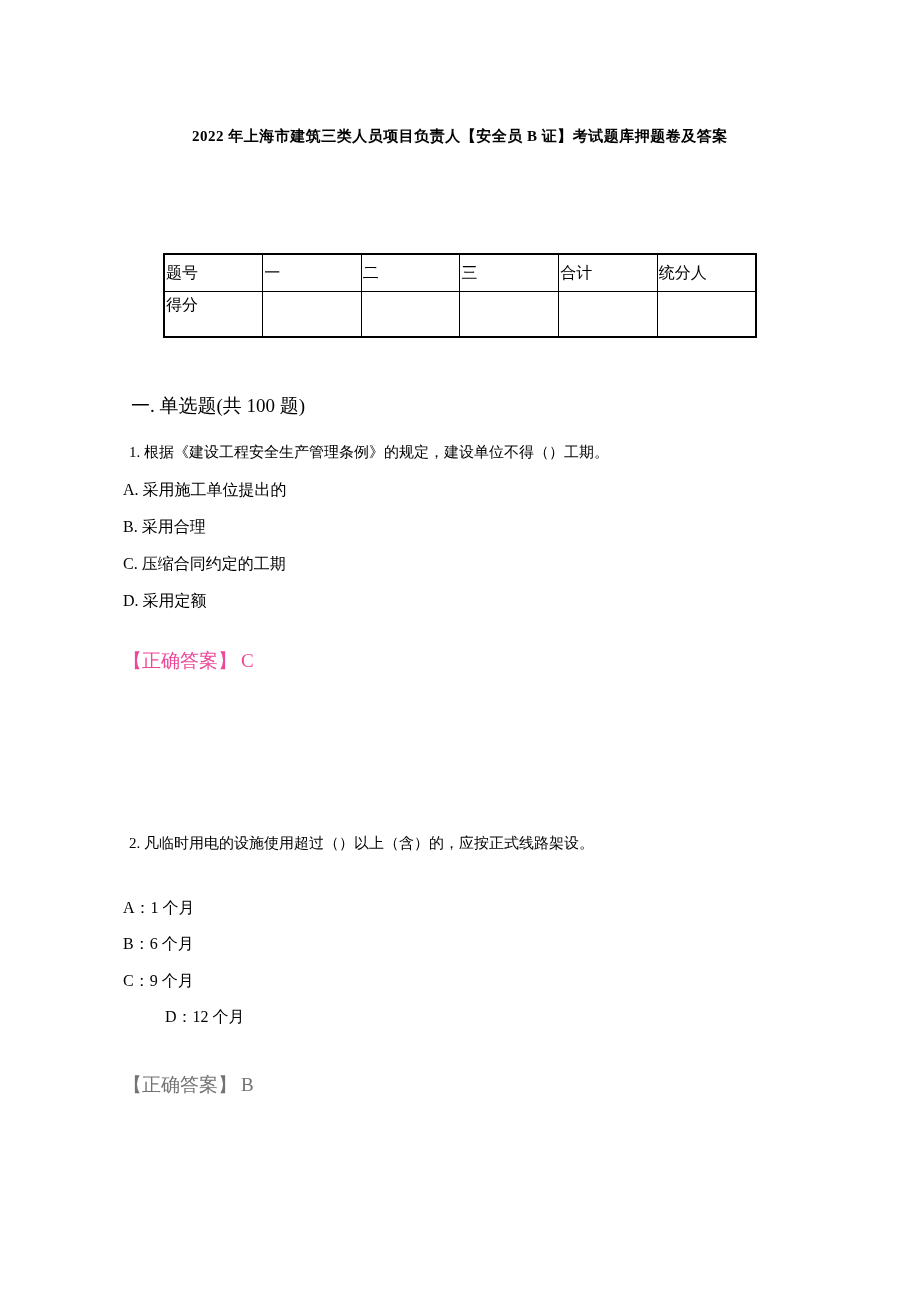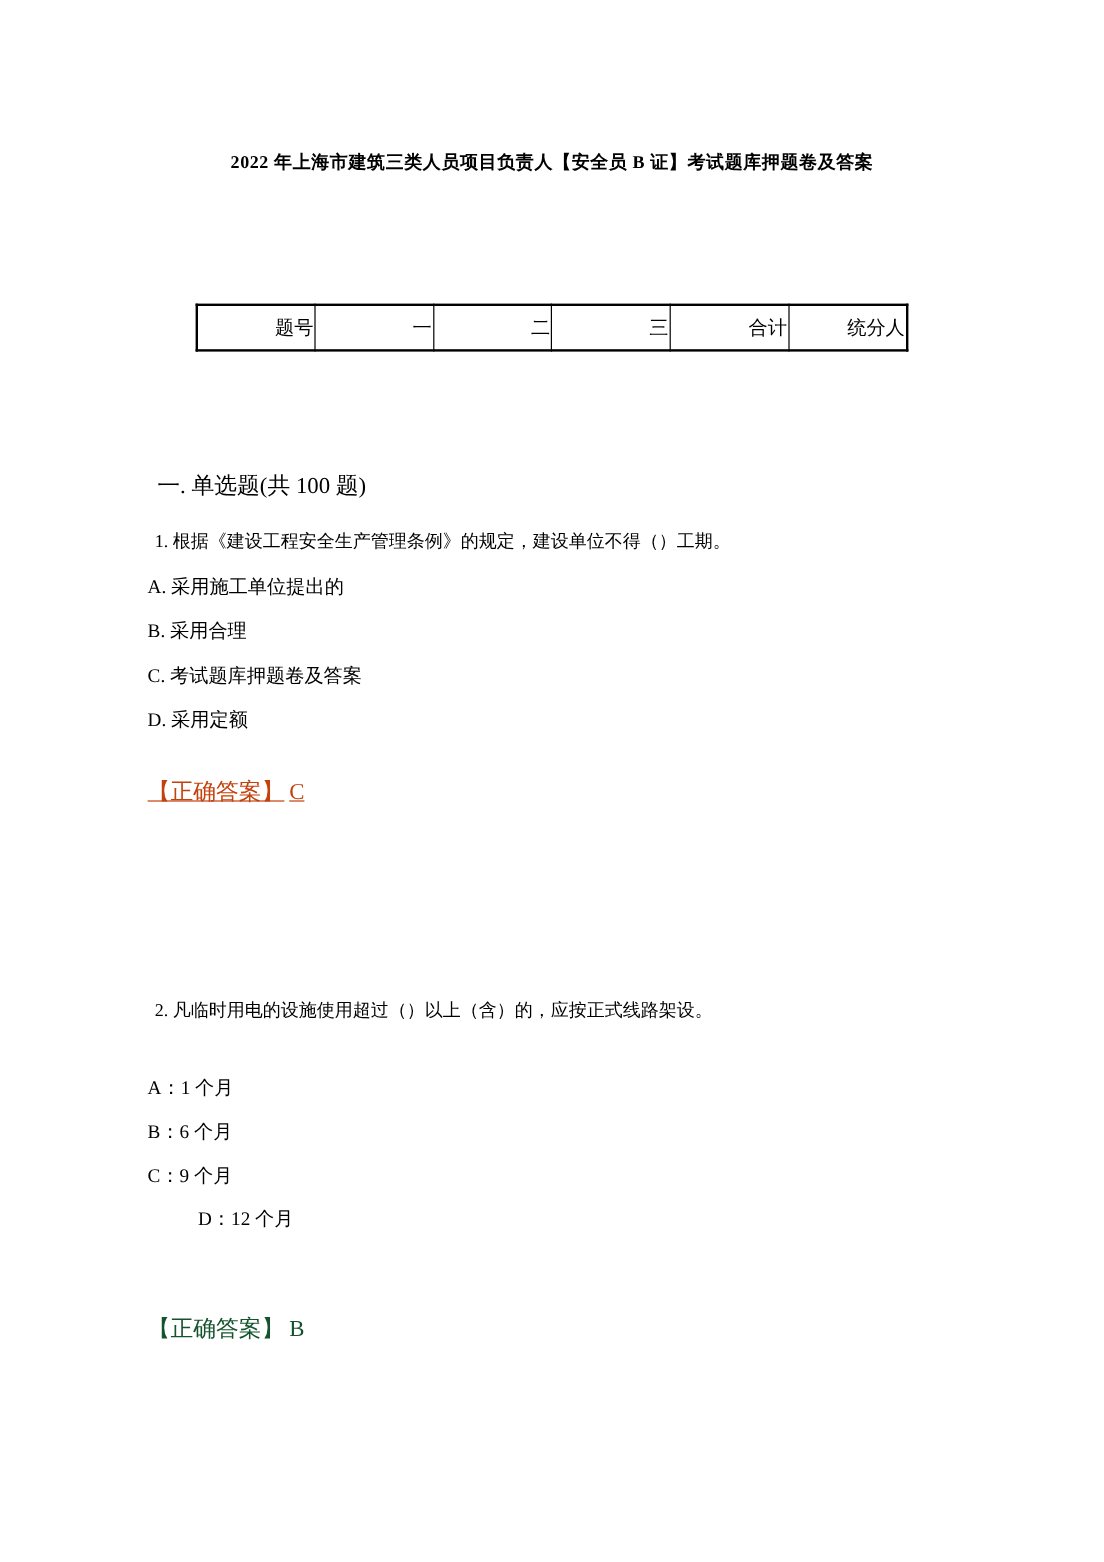--- a/index.html
+++ b/index.html
@@ -50,21 +50,21 @@
     left: 163px;
     top: 253px;
     width: 594px;
     border-collapse: collapse;
     table-layout: fixed;
     border: 2px solid #000000;
     font-size: 16px;
   }
   table.score-table td {
     border: 1px solid #000000;
-    text-align: right;
+    text-align: left;
     overflow: hidden;
     margin-top: 44px;
   }
   table.score-table tr.hdr td {
     height: 34px;
     vertical-align: middle;
   }
   table.score-table tr.score td {
     height: 40px;
     vertical-align: top;
@@ -113,36 +113,44 @@
   <table class="score-table">
     <tbody>
       <tr class="hdr">
         <td>题号</td>
         <td>一</td>
         <td>二</td>
         <td>三</td>
         <td>合计</td>
         <td>统分人</td>
       </tr>
+      <tr class="score">
+        <td>得分</td>
+        <td></td>
+        <td></td>
+        <td></td>
+        <td></td>
+        <td></td>
+      </tr>
     </tbody>
   </table>
 
   <div class="section-heading" style="top: 394px;">一. 单选题(共 100 题)</div>
 
   <div class="q-text" style="top: 441px;">1. 根据《建设工程安全生产管理条例》的规定，建设单位不得（）工期。</div>
   <div class="opt" style="top: 479px;">A. 采用施工单位提出的</div>
   <div class="opt" style="top: 516px;">B. 采用合理</div>
-  <div class="opt" style="top: 553px;">C. 考试题库押题卷及答案</div>
+  <div class="opt" style="top: 553px;">C. 压缩合同约定的工期</div>
   <div class="opt" style="top: 590px;">D. 采用定额</div>
-  <div class="answer" style="top: 649px; color: #c2410c; text-decoration: underline;">
+  <div class="answer" style="top: 649px; color: #ec4899;">
     <span>【正确答案】</span><span class="ans-val">C</span>
   </div>
 
   <div class="q-text" style="top: 832px;">2. 凡临时用电的设施使用超过（）以上（含）的，应按正式线路架设。</div>
   <div class="opt" style="top: 897px;">A：1 个月</div>
   <div class="opt" style="top: 933px;">B：6 个月</div>
   <div class="opt" style="top: 970px;">C：9 个月</div>
   <div class="opt" style="top: 1006px; margin-left: 42px;">D：12 个月</div>
-  <div class="answer" style="top: 1096px; color: #14532d;">
+  <div class="answer" style="top: 1073px; color: #737373;">
     <span>【正确答案】</span><span class="ans-val">B</span>
   </div>
 
 </div>
 
 </body></html>

